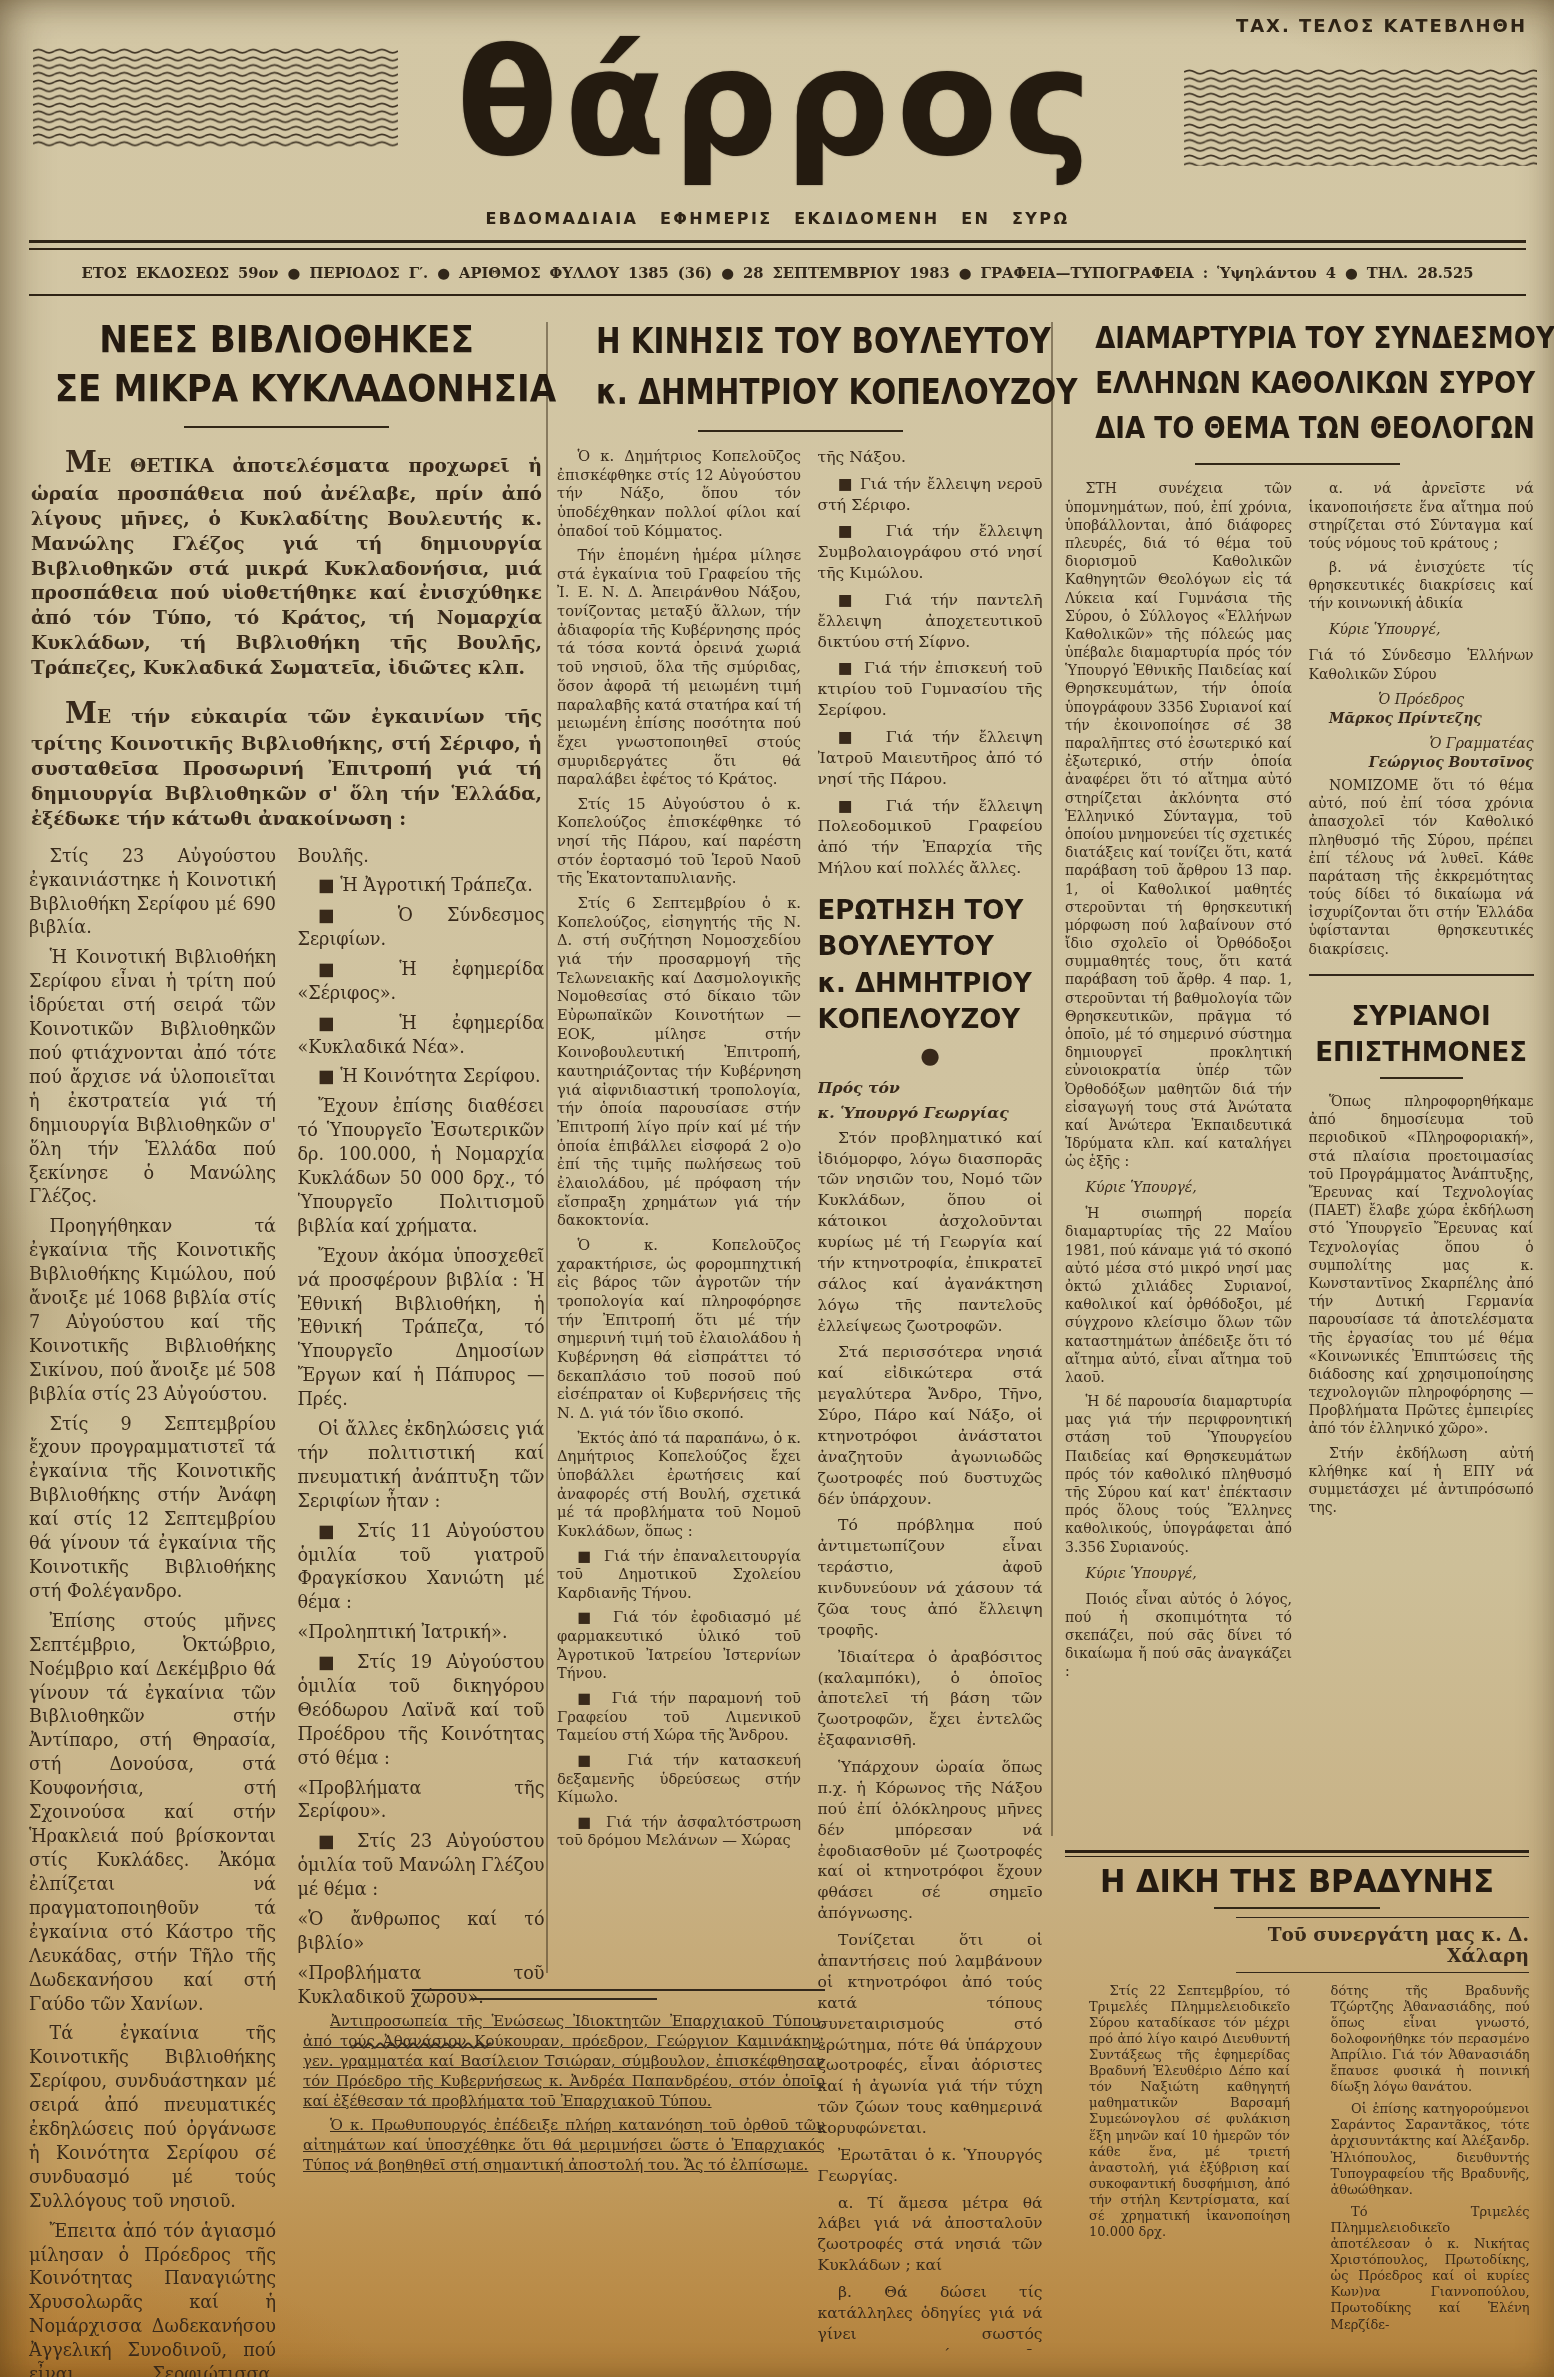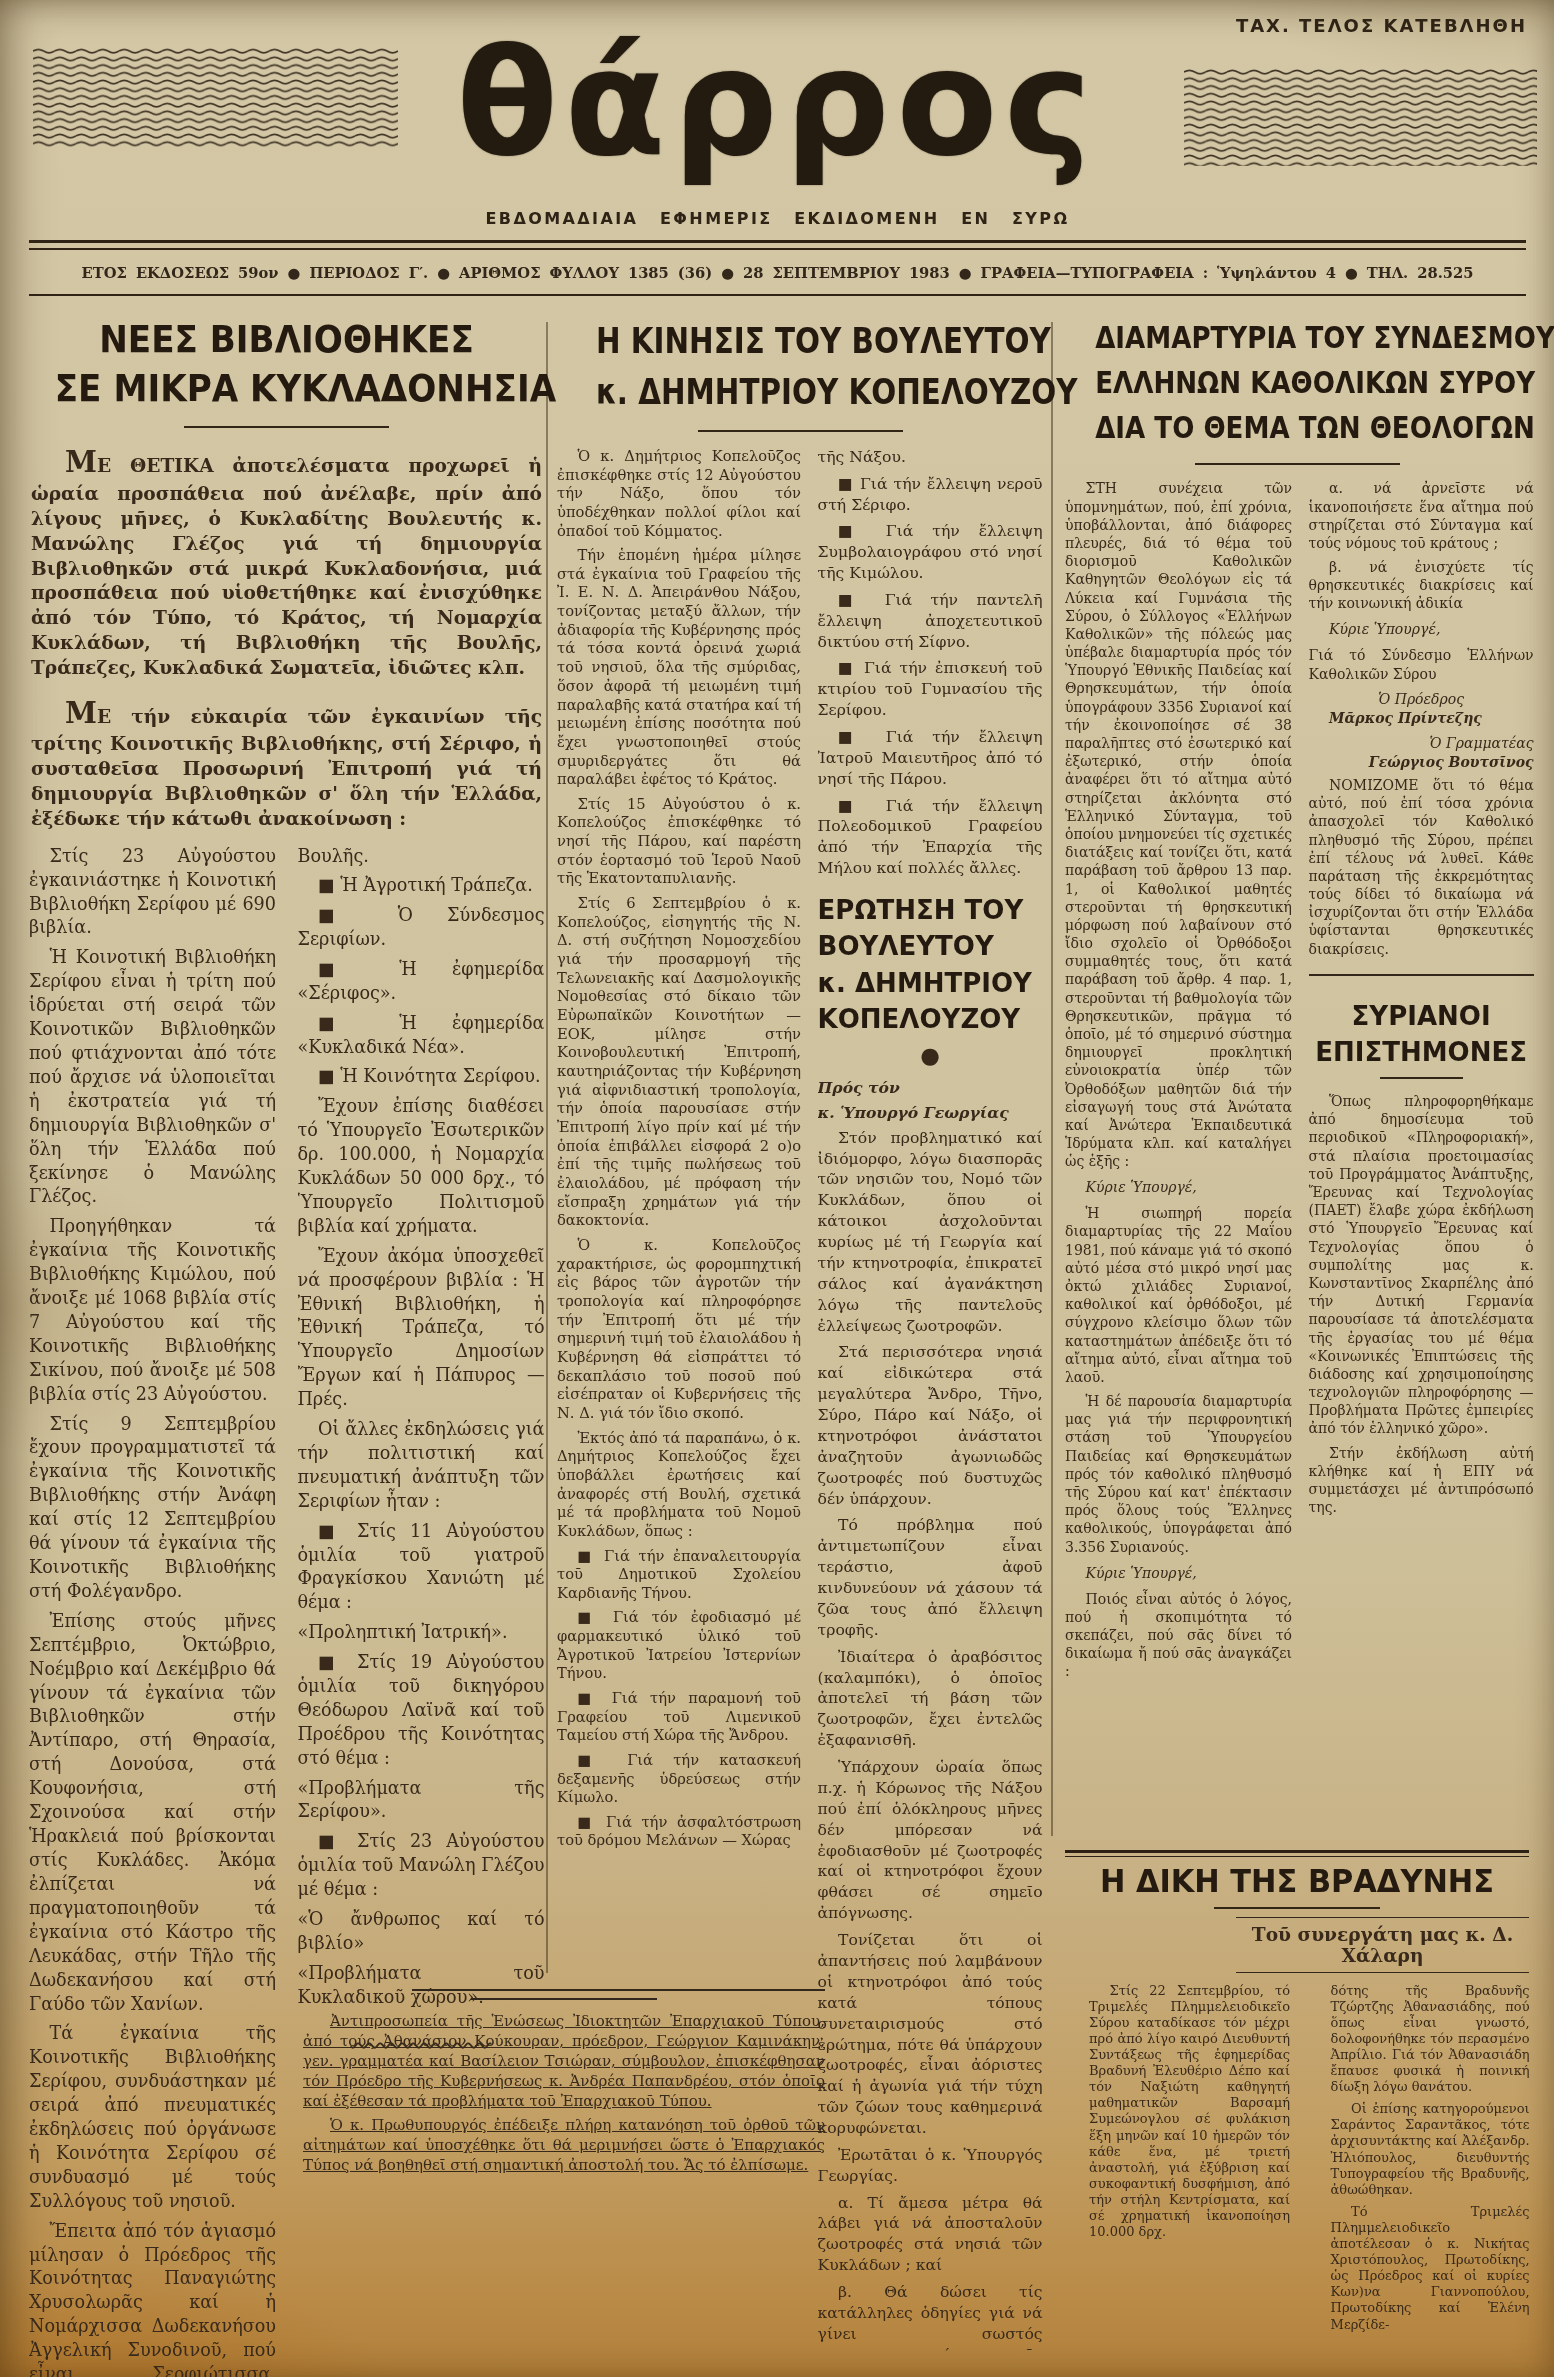--- a/index.html
+++ b/index.html
@@ -100,21 +100,21 @@
   .syr-head{font-family:"DejaVu Sans",sans-serif;font-weight:bold;font-size:26px;
     line-height:1.35;text-align:center;margin:0;color:#241a10;}
   .syr-head span{display:block;}
   .syr-rule{width:83px;border-top:2px solid #312616;margin:7.8px auto 12.7px;}
   
   .vrad{position:absolute;left:1065px;top:1850px;width:464px;}
   .vrad-toprule{height:3.4px;border-top:3.4px solid #2c2114;border-bottom:1.5px solid #2c2114;margin-bottom:6.8px;}
   .vrad-head{font-family:"DejaVu Sans",sans-serif;font-weight:bold;font-size:32px;
     line-height:1.1;text-align:center;margin:0;color:#241a10;white-space:nowrap;transform:scaleX(.95);transform-origin:50% 0;}
   .vrad-dash{width:166px;border-top:2.4px solid #312616;margin:7.8px auto;}
-  .byline{width:293px;margin:0 0 9.8px auto;text-align:center;font-weight:bold;font-size:18.6px;
+  .byline{width:293px;margin:0 0 9.8px auto;text-align:right;font-weight:bold;font-size:18.6px;
     border-top:1.5px solid #32271a;border-bottom:1.5px solid #32271a;padding:5.9px 0;}
 </style>
 </head>
 <body>
 
 <div class="page">
 
   <header>
     <div class="postal">ΤΑΧ. ΤΕΛΟΣ ΚΑΤΕΒΛΗΘΗ</div>
 

